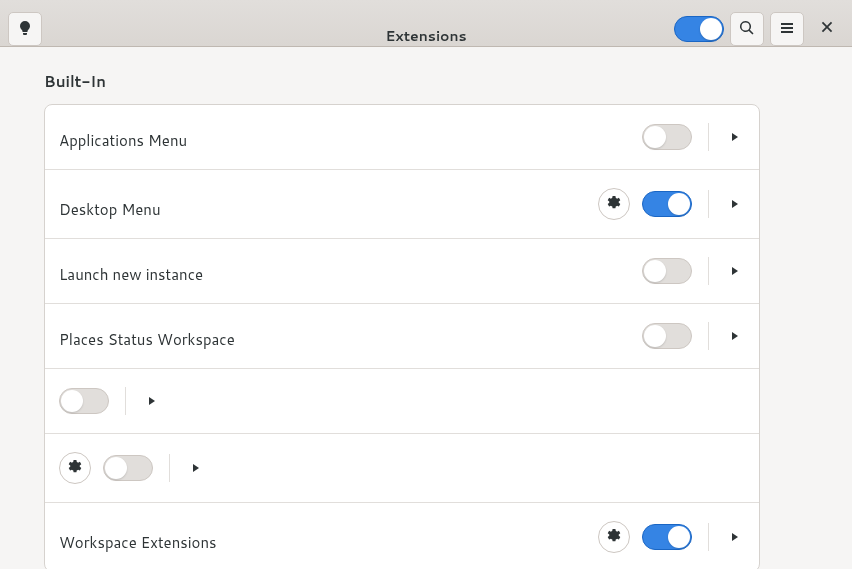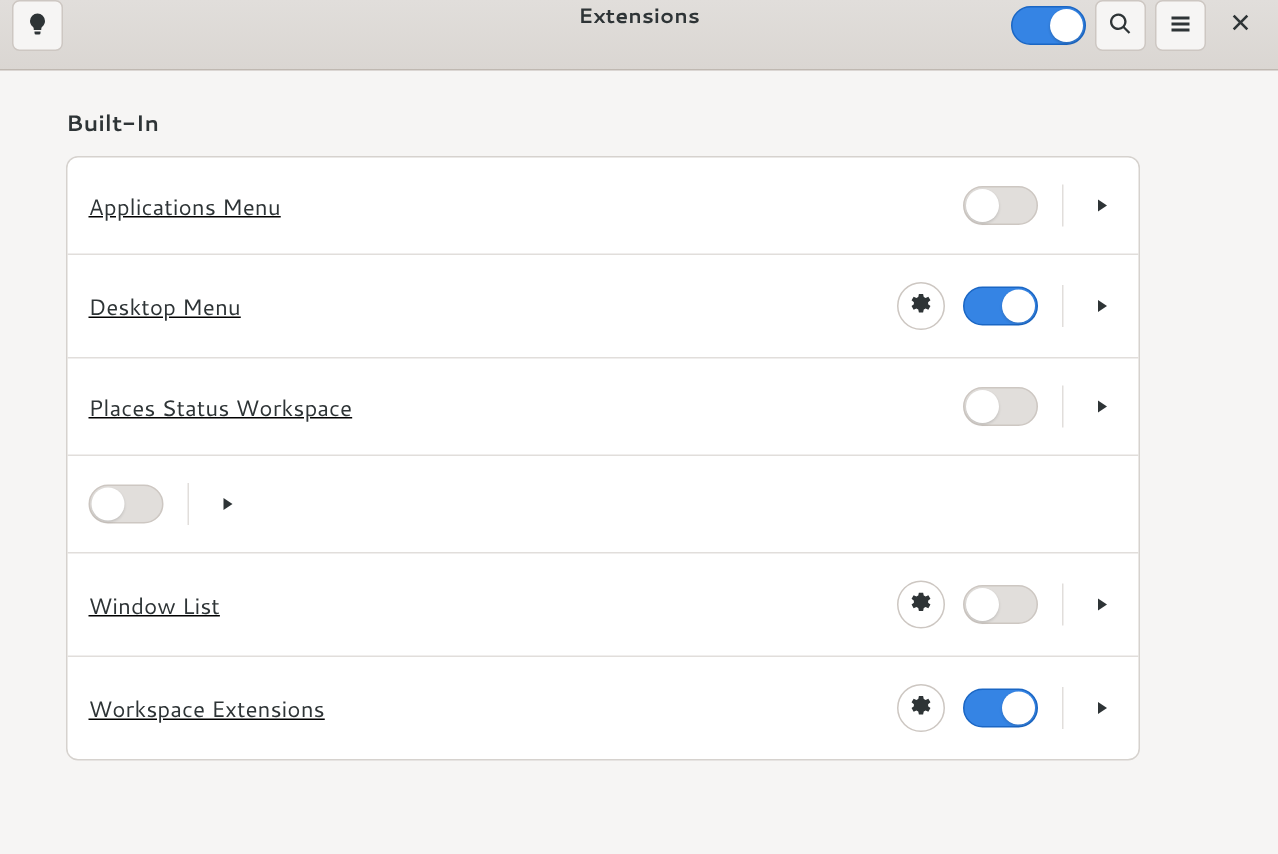--- a/index.html
+++ b/index.html
@@ -12,21 +12,21 @@
       background: #f6f5f4;
       width: 852px;
       height: 569px;
       overflow: hidden;
     }
     .headerbar {
       height: 47px;
       background: linear-gradient(to bottom, #e1dedb, #dad6d2);
       border-bottom: 1px solid #bfb8b1;
       display: flex;
-      align-items: flex-start;
+      align-items: flex-end;
       padding: 0 8px;
       position: relative;
     }
     .headerbar-title {
       position: absolute;
       left: 50%;
       transform: translateX(-50%);
       font-weight: bold;
       font-size: 14px;
       color: #2e3436;
@@ -96,25 +96,24 @@
       margin-bottom: 12px;
       margin-left: 0;
     }
     .ext-list {
       background: #fff;
       border: 1px solid #d6d2ce;
       border-radius: 8px;
     }
     .ext-row {
       display: flex;
-      align-items: center;
+      align-items: flex-end;
       padding: 18px 14px;
       border-bottom: 1px solid #e1dedb;
       min-height: 63px;
-      text-decoration: underline;
     }
     .ext-row:last-child {
       border-bottom: none;
     }
     .ext-name {
       flex: 1;
       font-size: 15px;
       color: #2e3436;
     }
     .ext-controls {
@@ -258,20 +257,34 @@
           </div>
           <div class="vsep"></div>
           <button class="expand-btn">
             <span><svg width="10" height="10" viewBox="0 0 10 10">
                 <path d="M2 1l6 4-6 4z"></path>
               </svg></span>
           </button>
         </div>
       </div>
       <div class="ext-row">
+        <div class="ext-name">Launch new instance</div>
+        <div class="ext-controls">
+          <div class="switch off">
+            <div class="knob"></div>
+          </div>
+          <div class="vsep"></div>
+          <button class="expand-btn">
+            <span><svg width="10" height="10" viewBox="0 0 10 10">
+                <path d="M2 1l6 4-6 4z"></path>
+              </svg></span>
+          </button>
+        </div>
+      </div>
+      <div class="ext-row">
         <div class="ext-name">Places Status Workspace</div>
         <div class="ext-controls">
           <div class="switch off">
             <div class="knob"></div>
           </div>
           <div class="vsep"></div>
           <button class="expand-btn">
             <span><svg width="10" height="10" viewBox="0 0 10 10">
                 <path d="M2 1l6 4-6 4z"></path>
               </svg></span>
@@ -285,21 +298,20 @@
           </div>
           <div class="vsep"></div>
           <button class="expand-btn">
             <span><svg width="10" height="10" viewBox="0 0 10 10">
                 <path d="M2 1l6 4-6 4z"></path>
               </svg></span>
           </button>
         </div>
       </div>
       <div class="ext-row">
-        <div class="ext-name">Window List</div>
         <div class="ext-controls">
           <button class="settings-btn">
             <span class="gear-icon"><svg width="14" height="14" viewBox="0 0 16 16">
                 <path d="M8 5a3 3 0 1 0 0 6 3 3 0 0 0 0-6zm0 1.5a1.5 1.5 0 1 1 0 3 1.5 1.5 0 0 1 0-3zM6.4 0l-.5 2.2a6 6 0 0 0-1.4.8L2.4 2 0.8 4.8l1.8 1.4a6 6 0 0 0 0 1.6L.8 9.2 2.4 12l2.1-1a6 6 0 0 0 1.4.8l.5 2.2h3.2l.5-2.2a6 6 0 0 0 1.4-.8l2.1 1 1.6-2.8-1.8-1.4a6 6 0 0 0 0-1.6l1.8-1.4L13.6 2l-2.1 1a6 6 0 0 0-1.4-.8L9.6 0H6.4z"></path>
               </svg></span>
           </button>
           <div class="switch off">
             <div class="knob"></div>
           </div>
           <div class="vsep"></div>

